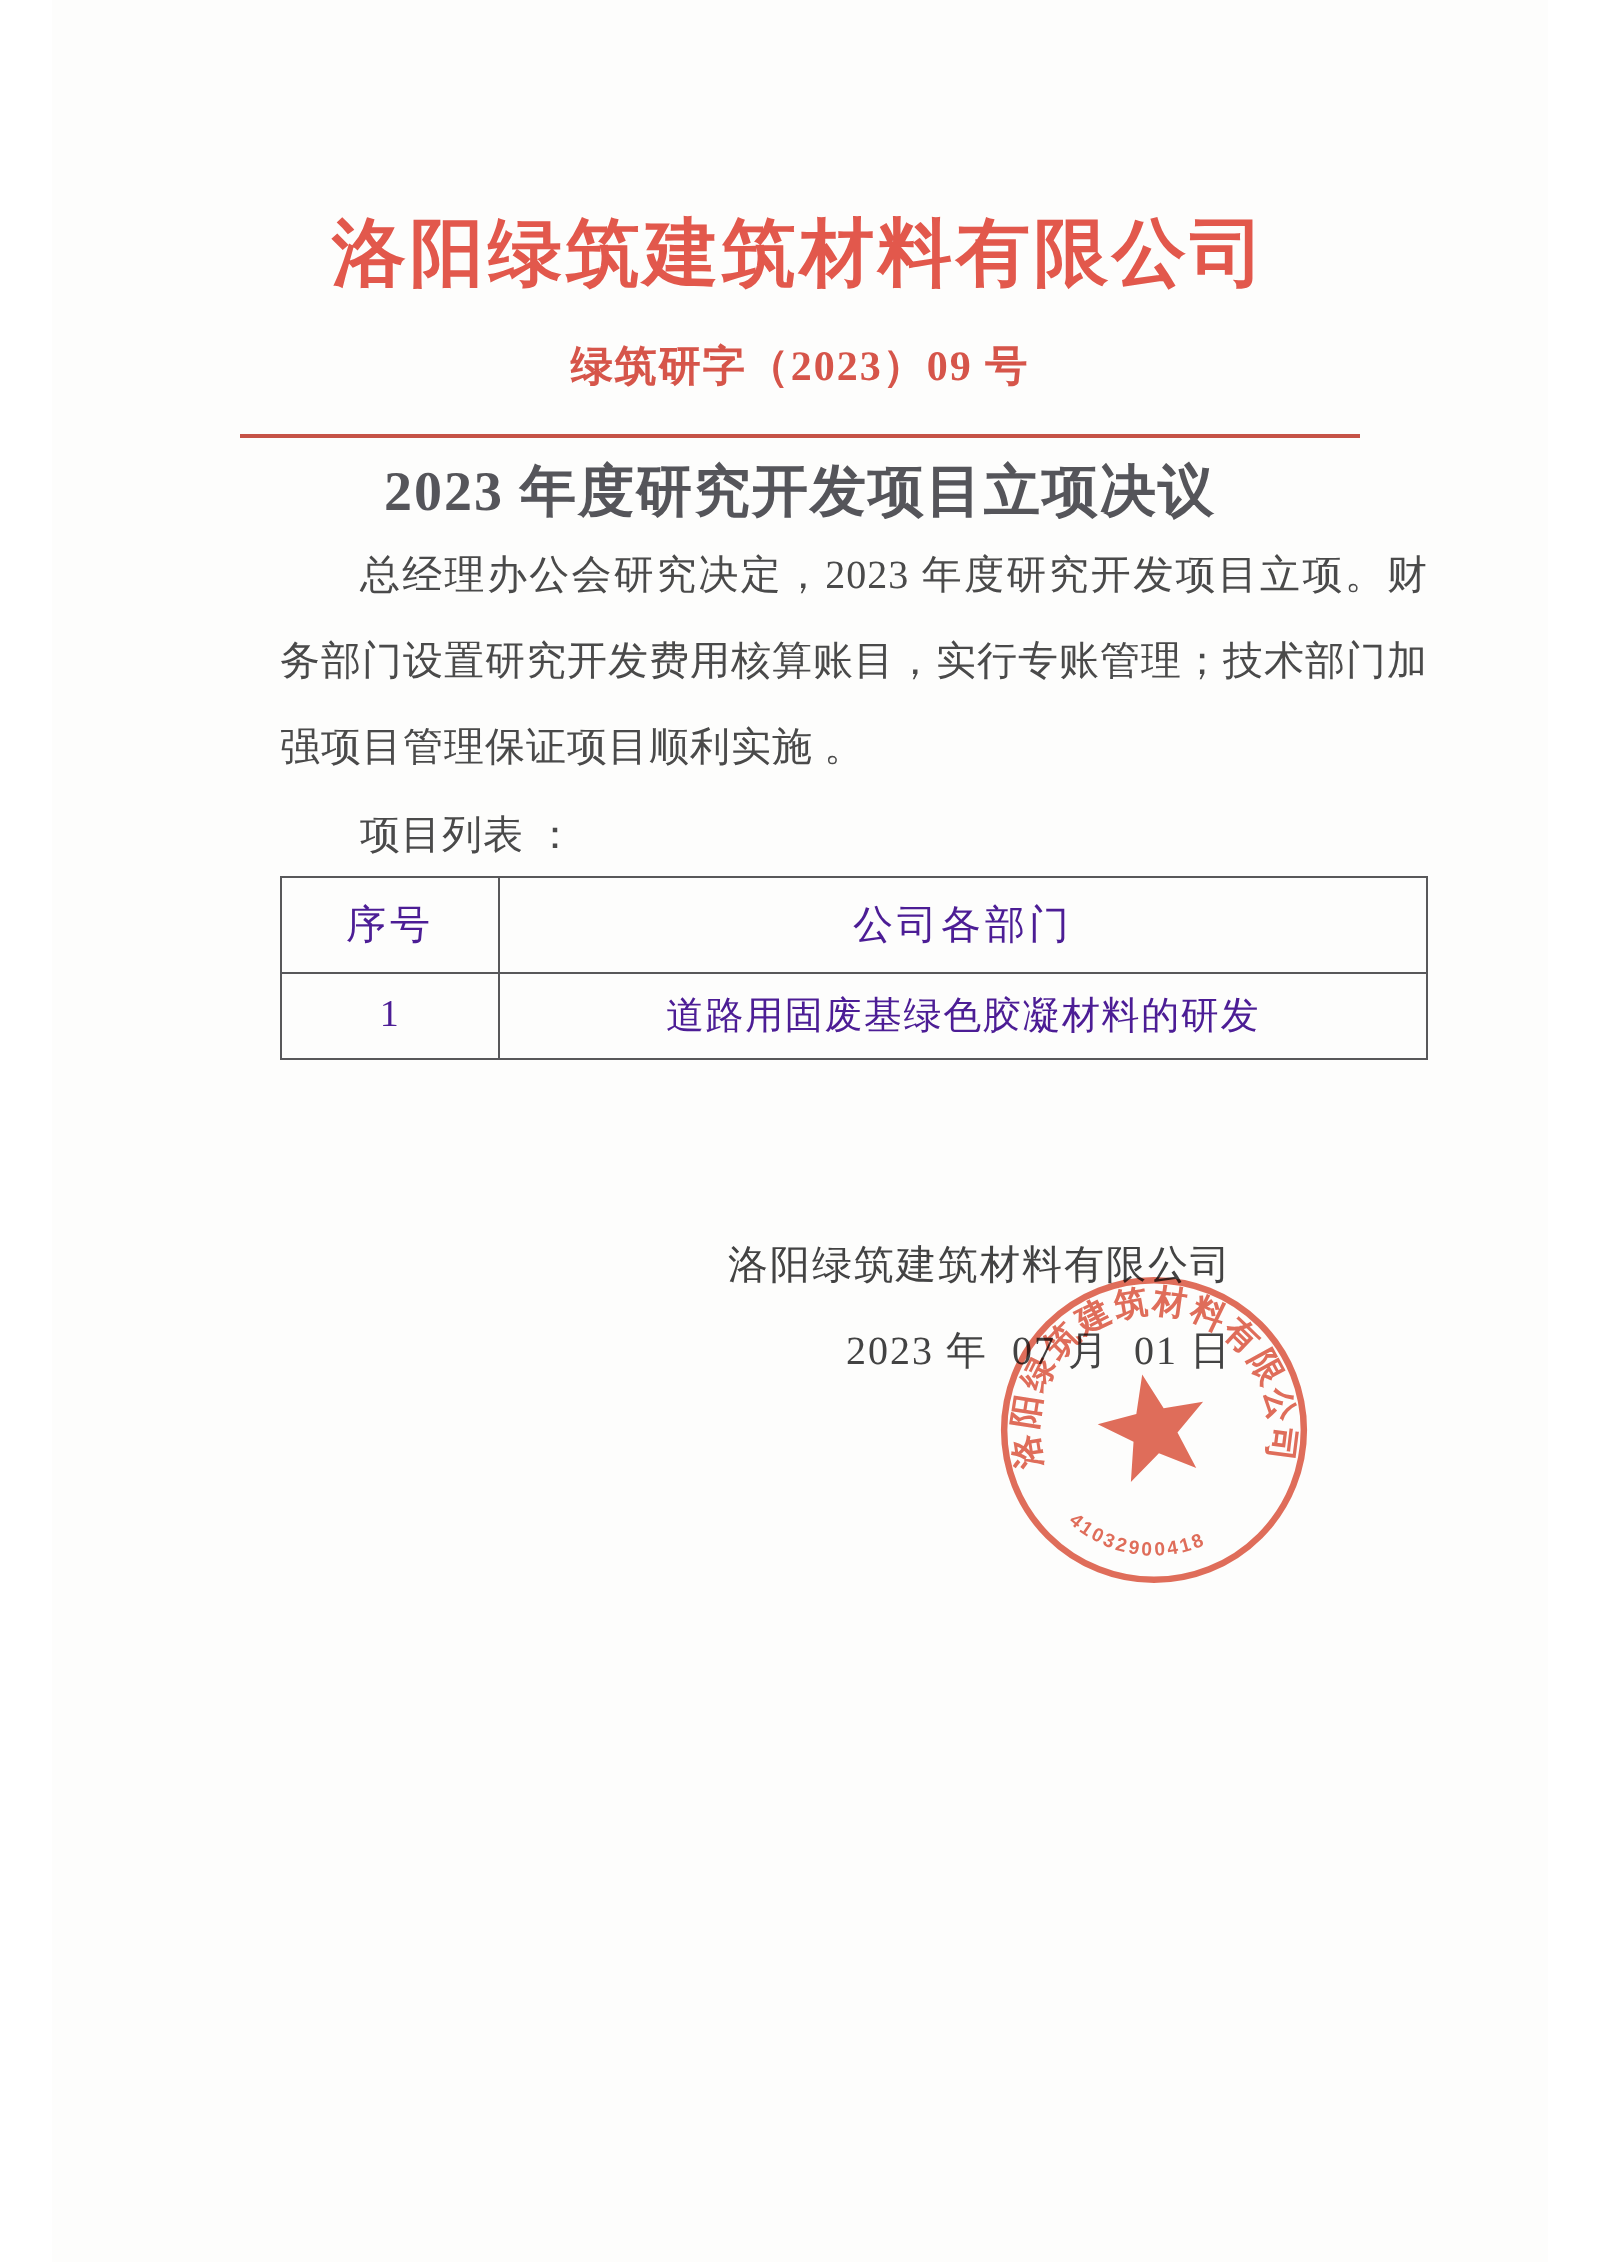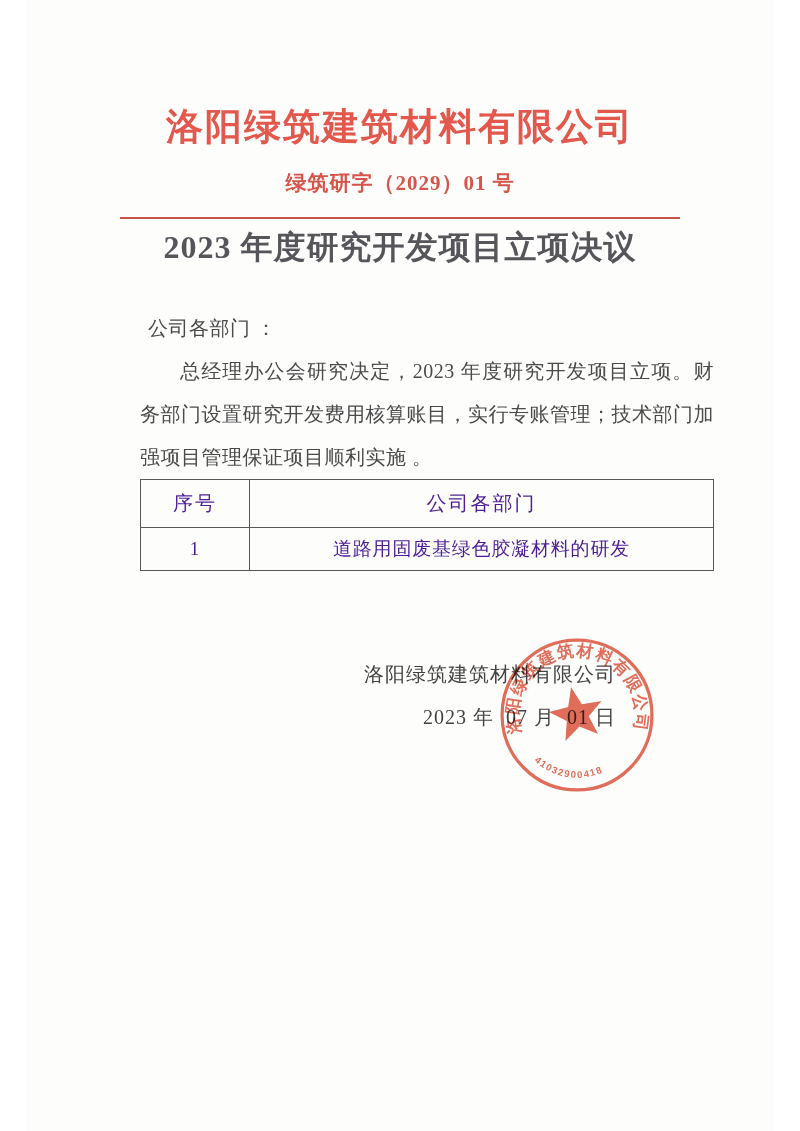--- a/index.html
+++ b/index.html
@@ -34,21 +34,21 @@
   .red-divider {
     width:560px;
     margin:19px auto 0 auto;
     border:none;
     border-top:2px solid #c65347;
   }
   .doc-title {
     margin:8px 0 0 0;
     text-align:center;
     font-weight:bold;
-    font-size:32px;
+    font-size:28px;
     line-height:40px;
     letter-spacing:1px;
     color:#55555a;
   }
   .salutation {
     margin:40px 110px 0 114px;
     padding-left:8px;
     font-size:20px;
     line-height:43px;
     letter-spacing:0.5px;
@@ -112,30 +112,30 @@
     background:#c9c9c9;
   }
 </style>
 </head>
 <body>
 
 <div class="page">
 
   <h1 class="company-header">洛阳绿筑建筑材料有限公司</h1>
 
-  <div class="doc-number">绿筑研字（2029）01 号</div>
+  <div class="doc-number">绿筑研字（2023）09 号</div>
 
   <hr class="red-divider">
 
   <h2 class="doc-title">2023 年度研究开发项目立项决议</h2>
 
-  <div class="salutation">公司各部门 ：</div>
 
   <p class="body-paragraph">总经理办公会研究决定，2023 年度研究开发项目立项。财务部门设置研究开发费用核算账目，实行专账管理；技术部门加强项目管理保证项目顺利实施 。</p>
 
+  <div class="list-label">项目列表 ：</div>
 
   <table class="project-table">
     <tbody>
       <tr class="header-row">
         <td class="cell-serial">序号</td>
         <td>公司各部门</td>
       </tr>
       <tr class="data-row">
         <td class="cell-serial">1</td>
         <td>道路用固废基绿色胶凝材料的研发</td>

